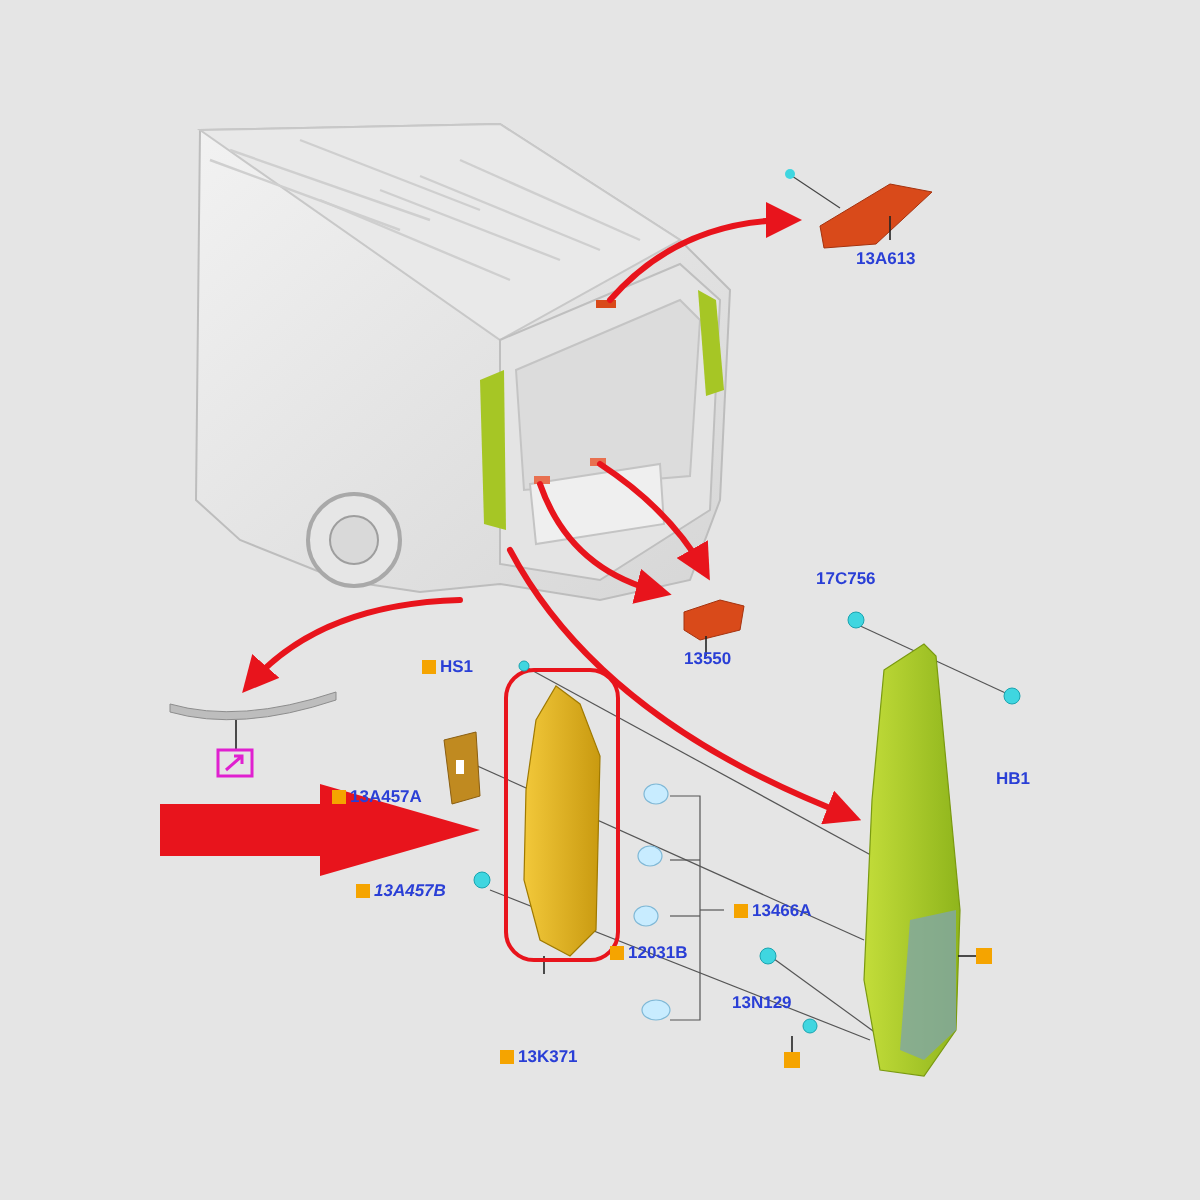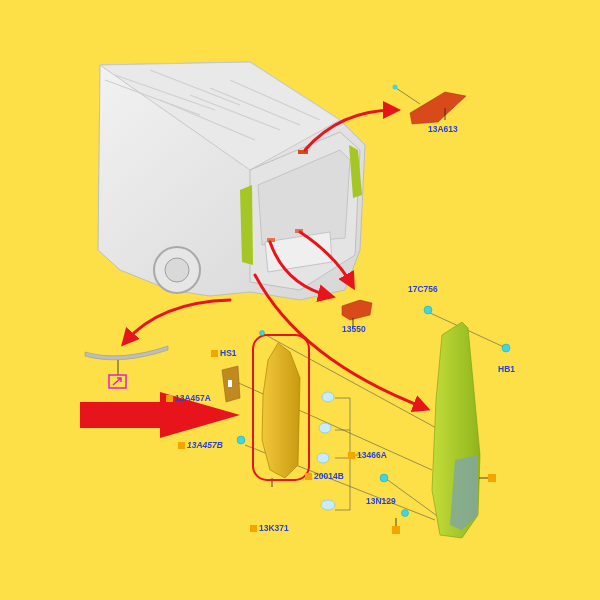--- a/index.html
+++ b/index.html
@@ -1,16 +1,16 @@
 <!DOCTYPE html>
 <html><head>
 <meta charset="utf-8">
 <style>
   html,body{margin:0;padding:0;background:#fff;}
-  #canvas{position:relative;width:600px;height:600px;overflow:hidden;background:#fde047;font-family:"Liberation Sans",sans-serif;}
+  #canvas{position:relative;width:600px;height:600px;overflow:hidden;background:#e5e5e5;font-family:"Liberation Sans",sans-serif;}
   svg.layer{position:absolute;left:0;top:0;}
   .lbl{position:absolute;font-size:8.5px;font-weight:bold;color:#2a3fd6;white-space:nowrap;line-height:10px;}
   .sq{display:inline-block;width:7px;height:7px;background:#f5a400;margin-right:2px;vertical-align:-1px;}
   .sq-only{position:absolute;width:8px;height:8px;background:#f5a400;}
 </style>
 </head>
 <body>
 
 <div id="canvas">
 <svg class="layer" width="600" height="600" viewBox="0 0 600 600">
@@ -127,23 +127,23 @@
     <path d="M442,335 L462,322 L468,328 L480,455 L478,515 L462,538 L440,535 L432,490 L436,400 Z" fill="url(#lampG)" stroke="#7a9a10" stroke-width="0.6"></path>
     <path d="M455,460 L478,455 L478,515 L462,530 L450,525 Z" fill="#7fa6a6" opacity="0.8"></path>
     <line x1="479" y1="478" x2="492" y2="478" stroke="#222" stroke-width="0.8"></line>
     <line x1="396" y1="518" x2="396" y2="526" stroke="#222" stroke-width="0.8"></line>
   </g>
 </svg>
 
 <div class="lbl" style="left:428px;top:124px;">13A613</div>
 <div class="lbl" style="left:342px;top:324px;">13550</div>
 <div class="lbl" style="left:408px;top:284px;">17C756</div>
-<div class="lbl" style="left:498px;top:364px;">HB1</div>
-<div class="lbl" style="left:211px;top:328px;margin-top:20px;"><span class="sq"></span><span>HS1</span></div>
+<div class="lbl" style="left:498px;top:384px;">HB1</div>
+<div class="lbl" style="left:211px;top:328px;"><span class="sq"></span><span>HS1</span></div>
 <div class="lbl" style="left:166px;top:373px;margin-top:20px;"><span class="sq"></span><span>13A457A</span></div>
 <div class="lbl" style="left:178px;top:440px;font-style:italic;"><span class="sq"></span><span>13A457B</span></div>
-<div class="lbl" style="left:348px;top:450px;"><span class="sq"></span><span>13466A</span></div>
-<div class="lbl" style="left:305px;top:471px;"><span class="sq"></span><span>20014B</span></div>
+<div class="lbl" style="left:367px;top:450px;"><span class="sq"></span><span>13466A</span></div>
+<div class="lbl" style="left:305px;top:471px;"><span class="sq"></span><span>12031B</span></div>
 <div class="lbl" style="left:250px;top:487px;margin-top:36px;"><span class="sq"></span><span>13K371</span></div>
 <div class="lbl" style="left:366px;top:496px;">13N129</div>
 <div class="sq-only" style="left:488px;top:474px;"></div>
 <div class="sq-only" style="left:392px;top:526px;"></div>
 </div>
 
 </body></html>

